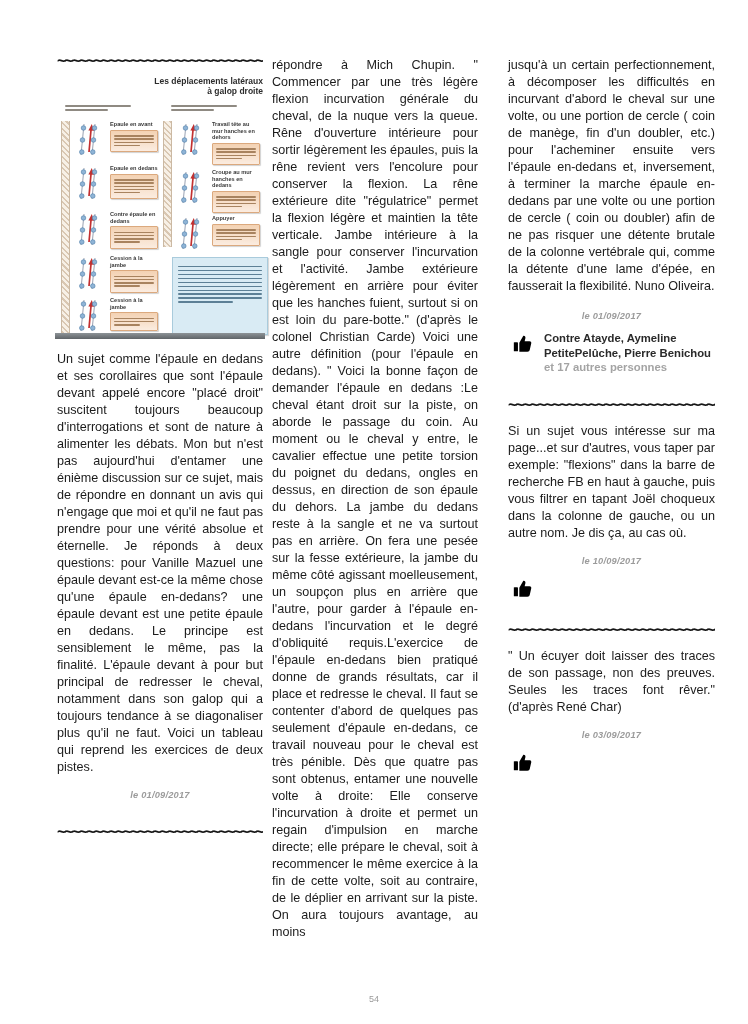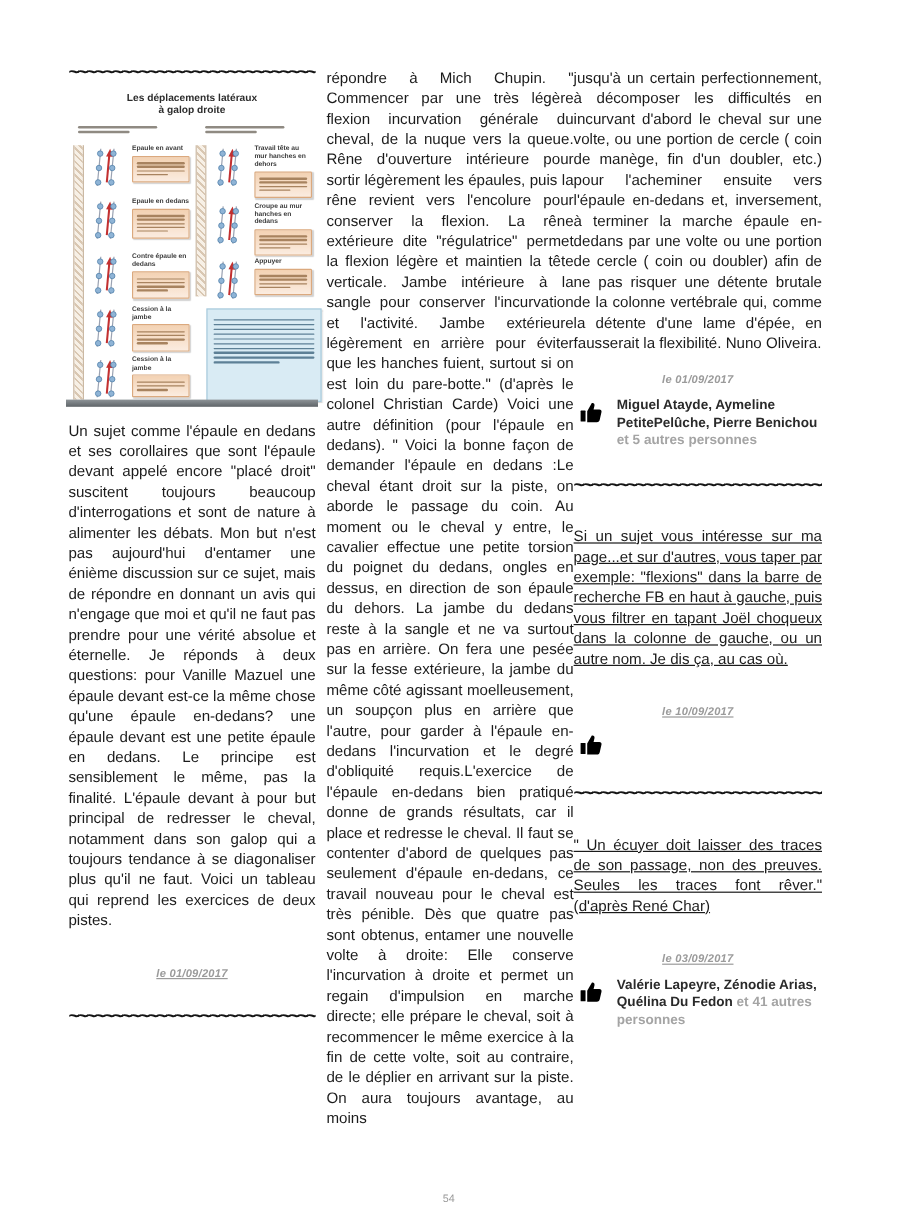--- a/index.html
+++ b/index.html
@@ -1,35 +1,35 @@
 <!DOCTYPE html>
 <html><head>
 <meta charset="utf-8">
 <style>
   html,body{margin:0;padding:0;background:#ffffff;}
   .page{position:relative;width:748px;height:1024px;background:#ffffff;
         font-family:"Liberation Sans",sans-serif;overflow:hidden;color:#1b1b1b;}
   .col{position:absolute;top:57px;}
   #col1{left:57px;width:206px;}
   #col2{left:272px;width:206px;}
-  #col3{left:478px;width:207px;}
-
-  .body-text{font-size:12.6px;line-height:17px;text-align:justify;color:#1b1b1b;margin:0;} .mt12{margin-top:12px;} .mt14{margin-top:30px;text-decoration:underline;}
+  #col3{left:508px;width:207px;}
+
+  .body-text{font-size:12.6px;line-height:17px;text-align:justify;color:#1b1b1b;margin:0;} .mt12{margin-top:12px;} .mt14{margin-top:14px;}
   .mt16{margin-top:16px;} .mt28{margin-top:28px;}
 
   .squiggle{height:8px;display:flex;align-items:center;overflow:hidden;color:#151515;}
   .squiggle::before{content:"~~~~~~~~~~~~~~~~~~~~~~~~~~~~~~~~~~~~~~~~~~~~~~~~~~~~~~~~";
         font-weight:700;font-size:16px;letter-spacing:-2px;white-space:nowrap;}
 
   .date{text-align:center;font-size:9.3px;font-style:italic;font-weight:700;
         color:#9b9b9b;letter-spacing:.2px;}
 
   
   .diagram{position:relative;height:262px;margin-top:12px;background:#fff;}
-  .d-title{text-align:center;font-weight:700;font-size:8.5px;line-height:9.5px;color:#2c2c2c;}
+  .d-title{text-align:right;font-weight:700;font-size:8.5px;line-height:9.5px;color:#2c2c2c;}
   .subhead{position:absolute;top:26px;width:66px;}
   .ph-line{height:2px;background:#b6aea4;margin:2px 0;border-radius:1px;}
   .subhead .ph-line{background:#8f8a82;height:1.8px;}
   .wall{position:absolute;width:7px;
         background:repeating-linear-gradient(45deg,#d9c7b2 0 1.5px,#f7f0e6 1.5px 4px);
         border-left:1px solid #cbb9a3;border-right:1px solid #cbb9a3;}
   .d-row{position:absolute;display:flex;gap:4px;}
   .fig{width:36px;height:36px;flex:none;}
   .cell{width:48px;}
   .d-label{font-size:5.6px;font-weight:700;color:#3a3a3a;line-height:6.5px;margin-bottom:2px;}
@@ -240,42 +240,40 @@
     <p class="body-text">répondre à Mich Chupin. " Commencer par une très légère flexion incurvation générale du cheval, de la nuque vers la queue. Rêne d'ouverture intérieure pour sortir légèrement les épaules, puis la rêne revient vers l'encolure pour conserver la flexion. La rêne extérieure dite "régulatrice" permet la flexion légère et maintien la tête verticale. Jambe intérieure à la sangle pour conserver l'incurvation et l'activité. Jambe extérieure légèrement en arrière pour éviter que les hanches fuient, surtout si on est loin du pare-botte." (d'après le colonel Christian Carde) Voici une autre définition (pour l'épaule en dedans). " Voici la bonne façon de demander l'épaule en dedans :Le cheval étant droit sur la piste, on aborde le passage du coin. Au moment ou le cheval y entre, le cavalier effectue une petite torsion du poignet du dedans, ongles en dessus, en direction de son épaule du dehors. La jambe du dedans reste à la sangle et ne va surtout pas en arrière. On fera une pesée sur la fesse extérieure, la jambe du même côté agissant moelleusement, un soupçon plus en arrière que l'autre, pour garder à l'épaule en-dedans l'incurvation et le degré d'obliquité requis.L'exercice de l'épaule en-dedans bien pratiqué donne de grands résultats, car il place et redresse le cheval. Il faut se contenter d'abord de quelques pas seulement d'épaule en-dedans, ce travail nouveau pour le cheval est très pénible. Dès que quatre pas sont obtenus, entamer une nouvelle volte à droite: Elle conserve l'incurvation à droite et permet un regain d'impulsion en marche directe; elle prépare le cheval, soit à recommencer le même exercice à la fin de cette volte, soit au contraire, de le déplier en arrivant sur la piste. On aura toujours avantage, au moins</p>
   </div>
 
   <div class="col" id="col3">
     <p class="body-text">jusqu'à un certain perfectionnement, à décomposer les difficultés en incurvant d'abord le cheval sur une volte, ou une portion de cercle ( coin de manège, fin d'un doubler, etc.) pour l'acheminer ensuite vers l'épaule en-dedans et, inversement, à terminer la marche épaule en-dedans par une volte ou une portion de cercle ( coin ou doubler) afin de ne pas risquer une détente brutale de la colonne vertébrale qui, comme la détente d'une lame d'épée, en fausserait la flexibilité. Nuno Oliveira.</p>
     <div class="date mt16">le 01/09/2017</div>
     <div class="like-entry">
       <svg class="thumb thumb-line" viewBox="0 0 24 24">
           <use href="#thumbsym"></use>
         </svg>
-      <div class="txt"><span class="names">Miguel Atayde, Aymeline PetitePelûche, Pierre Benichou</span>
-        <span class="others">et 5 autres personnes</span></div>
+      <div class="txt"><span class="names">Contre Atayde, Aymeline PetitePelûche, Pierre Benichou</span>
+        <span class="others">et 17 autres personnes</span></div>
     </div>
 
     <div class="squiggle" style="margin-top:26px"></div>
     <p class="body-text mt14">Si un sujet vous intéresse sur ma page...et sur d'autres, vous taper par exemple: "flexions" dans la barre de recherche FB en haut à gauche, puis vous filtrer en tapant Joël choqueux dans la colonne de gauche, ou un autre nom. Je dis ça, au cas où.</p>
     <div class="date mt14">le 10/09/2017</div>
     <div class="like-entry">
       <svg class="thumb thumb-line" viewBox="0 0 24 24">
           <use href="#thumbsym"></use>
         </svg>
     </div>
 
     <div class="squiggle" style="margin-top:26px"></div>
     <p class="body-text mt14">" Un écuyer doit laisser des traces de son passage, non des preuves. Seules les traces font rêver." (d'après René Char)</p>
     <div class="date mt14">le 03/09/2017</div>
     <div class="like-entry">
       <svg class="thumb thumb-line" viewBox="0 0 24 24">
           <use href="#thumbsym"></use>
         </svg>
-      <div class="txt"><span class="names">Valérie Lapeyre, Zénodie Arias, Quélina Du Fedon</span>
-        <span class="others">et 41 autres personnes</span></div>
     </div>
   </div>
 
   <div class="pagenum">54</div>
 </div>
 
 <style>
 </style>
 
 </body></html>

